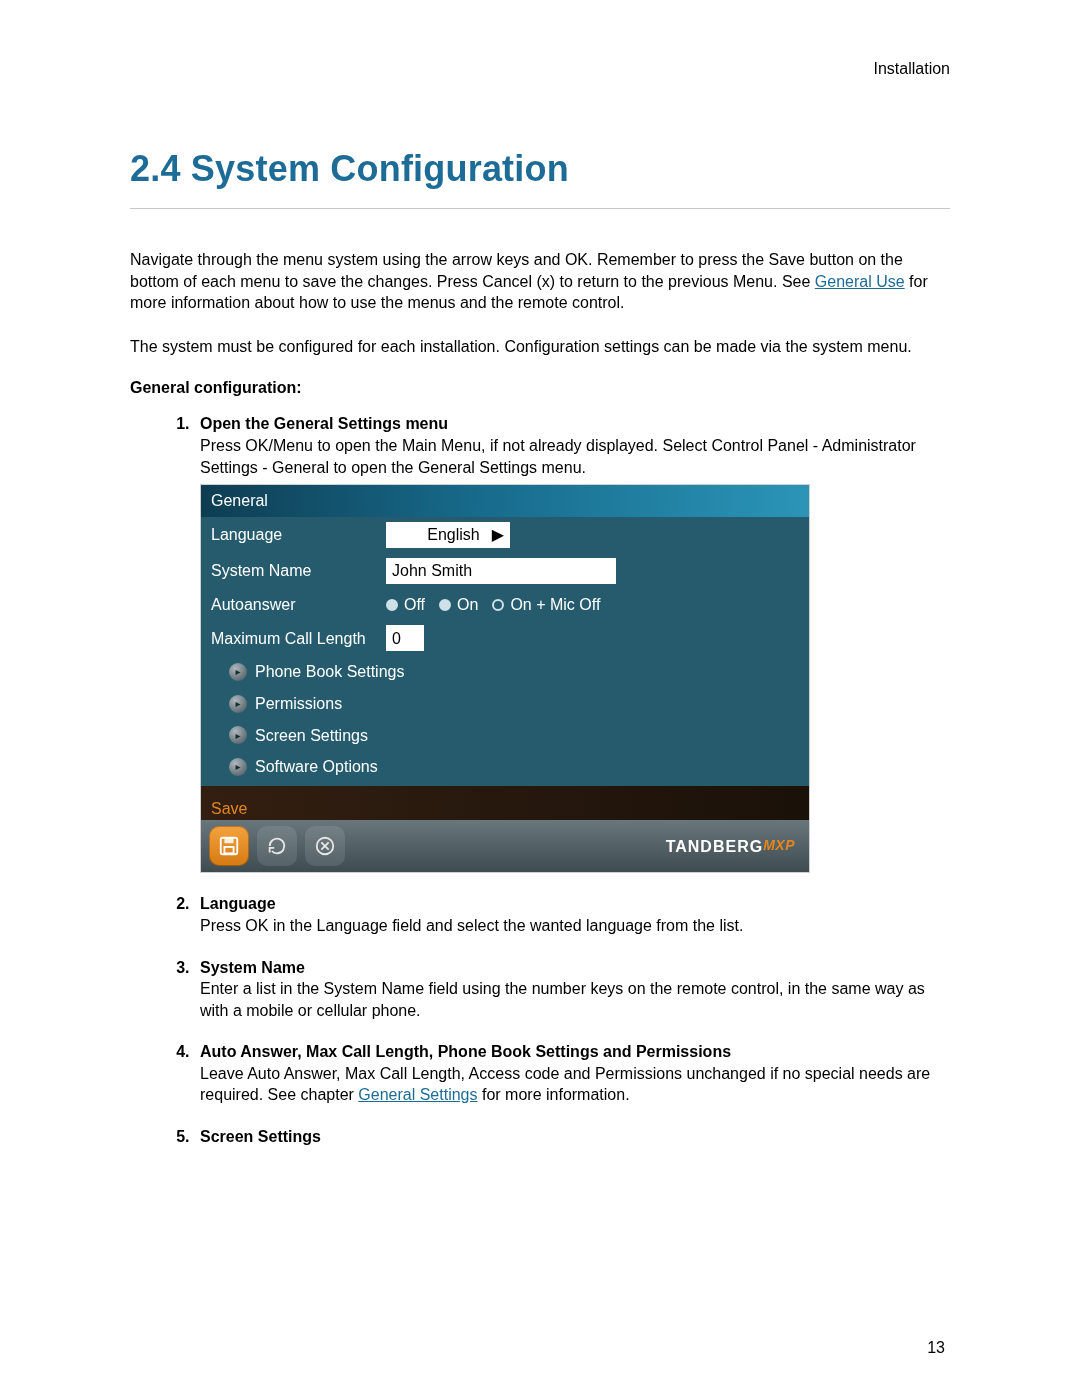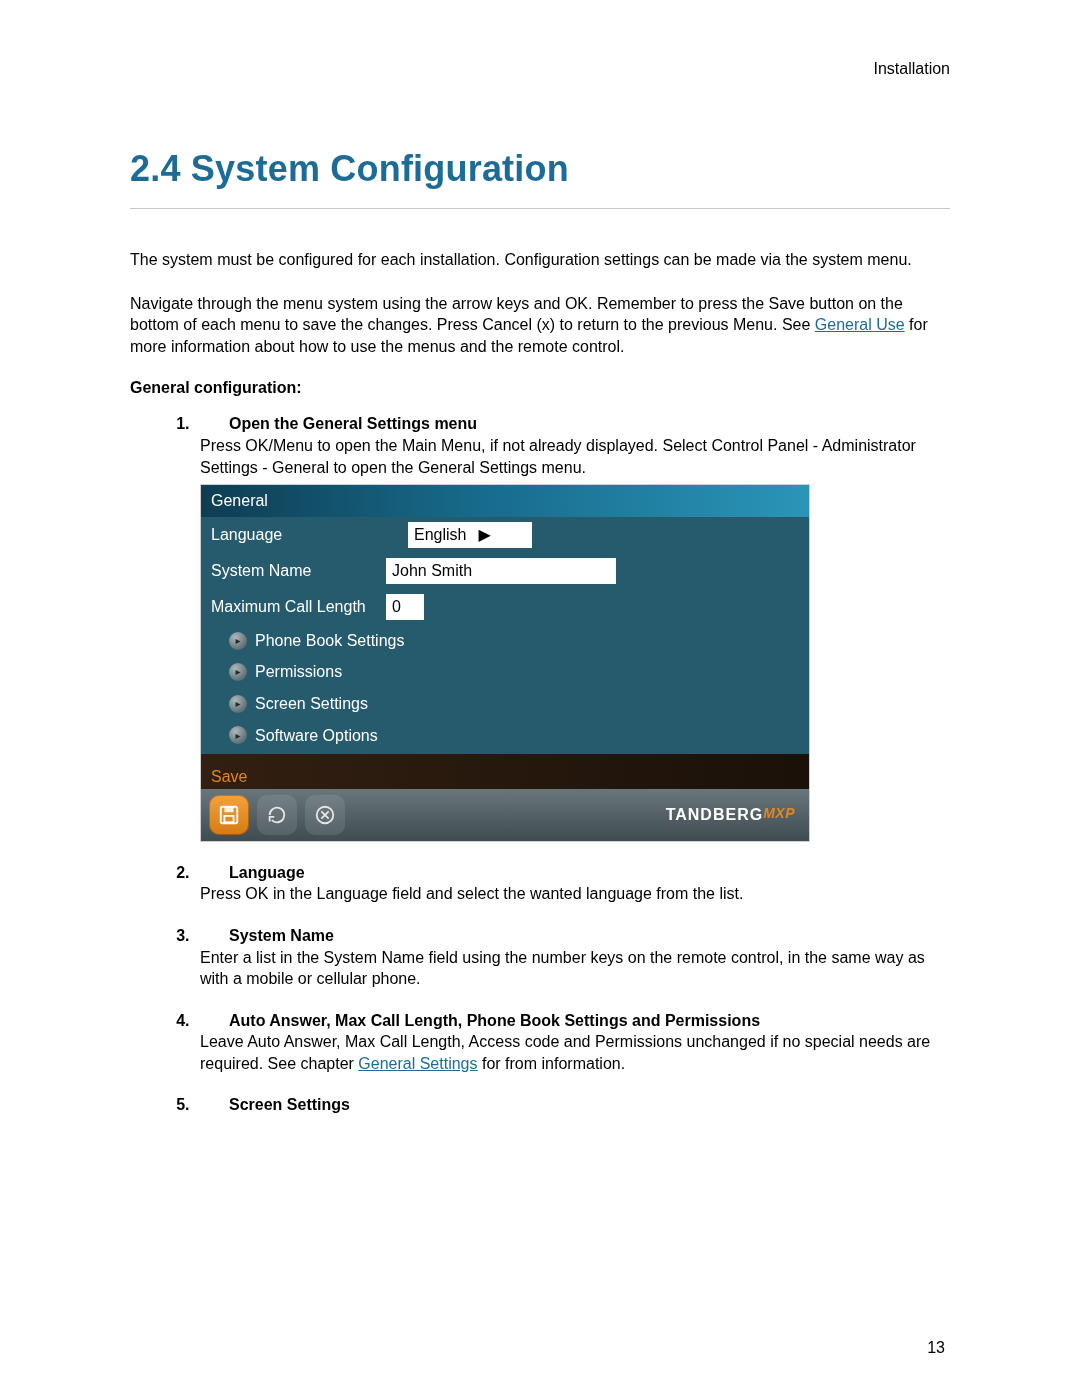--- a/index.html
+++ b/index.html
@@ -52,21 +52,20 @@
     padding-left: 64px;
     font-size: 16px;
   }
   ol.steps > li {
     margin-bottom: 20px;
     line-height: 1.35;
     padding-left: 6px;
   }
   ol.steps > li .step-title {
     font-weight: bold;
-    margin-left: 29px;
   }
   ol.steps > li .step-body {
     display: block;
     font-weight: normal;
   }
   .screenshot-box {
     width: 608px;
     margin: 6px 0 20px 0;
     border: 1px solid #d0d0d0;
   }
@@ -91,21 +90,21 @@
   }
   .menu-input-box {
     background: #fff;
     color: #000;
     padding: 2px 6px;
     height: 22px;
     display: flex;
     align-items: center;
     font-size: 16px;
   }
-  .lang-box { width: 112px; display:flex; justify-content:flex-start; align-items:center;margin-left:22px;}
+  .lang-box { width: 112px; display:flex; justify-content:flex-end; align-items:center;}
   .lang-arrow {
     margin-left: 12px;
     font-size: 16px;
   }
   .name-box { width: 218px; }
   .num-box  { width: 26px; }
   .radio-group { display:flex; gap:14px; align-items:center; }
   .radio-item { display:flex; align-items:center; gap:6px; font-size:16px;}
   .radio-dot {
     width: 12px; height: 12px; border-radius: 50%;
@@ -165,25 +164,25 @@
 </style>
 </head>
 <body>
 
 <div class="page">
   <div class="top-right">Installation</div>
 
   <h1 class="section-title">2.4 System Configuration</h1>
   <hr class="divider">
 
-  <p class="body-text">The system must be configured for each installation. Configuration settings can be made via the system menu.</p>
-
   <p class="body-text">
     <span>Navigate through the menu system using the arrow keys and OK. Remember to press the Save button on the bottom of each menu to save the changes. Press Cancel (x) to return to the previous Menu. See </span><a href="#" class="doc-link">General Use</a><span> for more information about how to use the menus and the remote control.</span>
   </p>
+
+  <p class="body-text">The system must be configured for each installation. Configuration settings can be made via the system menu.</p>
 
   <p class="subhead">General configuration:</p>
 
   <ol class="steps">
     <li>
       <span class="step-title">Open the General Settings menu</span>
       <span class="step-body">Press OK/Menu to open the Main Menu, if not already displayed. Select Control Panel - Administrator Settings - General to open the General Settings menu.</span>
 
       
       <div class="screenshot-box">
@@ -198,20 +197,37 @@
             </div>
           </div>
 
           <div class="menu-row">
             <div class="menu-label">System Name</div>
             <div class="menu-input-box name-box">
               <span>John Smith</span>
             </div>
           </div>
 
+          <div class="menu-row">
+            <div class="menu-label">Autoanswer</div>
+            <div class="radio-group">
+              <div class="radio-item">
+                <span class="radio-dot filled"></span>
+                <span>Off</span>
+              </div>
+              <div class="radio-item">
+                <span class="radio-dot filled"></span>
+                <span>On</span>
+              </div>
+              <div class="radio-item">
+                <span class="radio-dot"></span>
+                <span>On + Mic Off</span>
+              </div>
+            </div>
+          </div>
 
           <div class="menu-row">
             <div class="menu-label">Maximum Call Length</div>
             <div class="menu-input-box num-box">
               <span>0</span>
             </div>
           </div>
 
           <div class="sub-row">
             <span class="sub-icon">▸</span>
@@ -269,21 +285,21 @@
     </li>
 
     <li>
       <span class="step-title">System Name</span>
       <span class="step-body">Enter a list in the System Name field using the number keys on the remote control, in the same way as with a mobile or cellular phone.</span>
     </li>
 
     <li>
       <span class="step-title">Auto Answer, Max Call Length, Phone Book Settings and Permissions</span>
       <span class="step-body">
-        <span>Leave Auto Answer, Max Call Length, Access code and Permissions unchanged if no special needs are required. See chapter </span><a href="#" class="doc-link">General Settings</a><span> for from information.</span>
+        <span>Leave Auto Answer, Max Call Length, Access code and Permissions unchanged if no special needs are required. See chapter </span><a href="#" class="doc-link">General Settings</a><span> for more information.</span>
       </span>
     </li>
 
     <li>
       <span class="step-title">Screen Settings</span>
     </li>
   </ol>
 
   <div class="page-number">13</div>
 </div>

